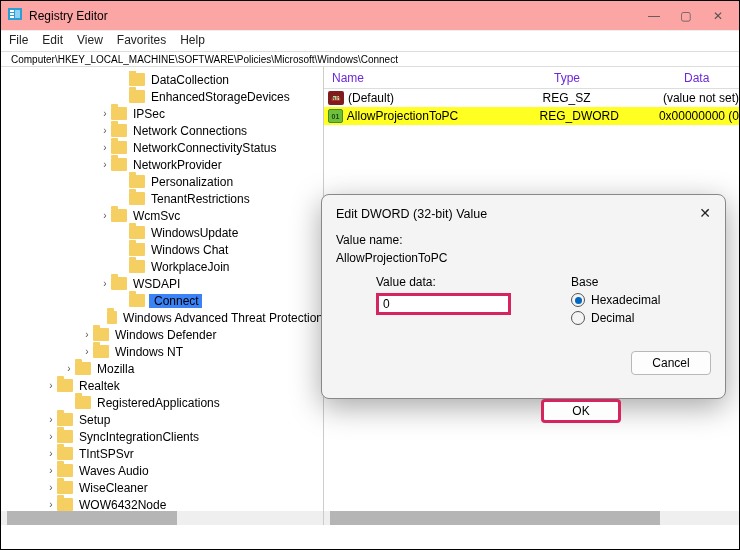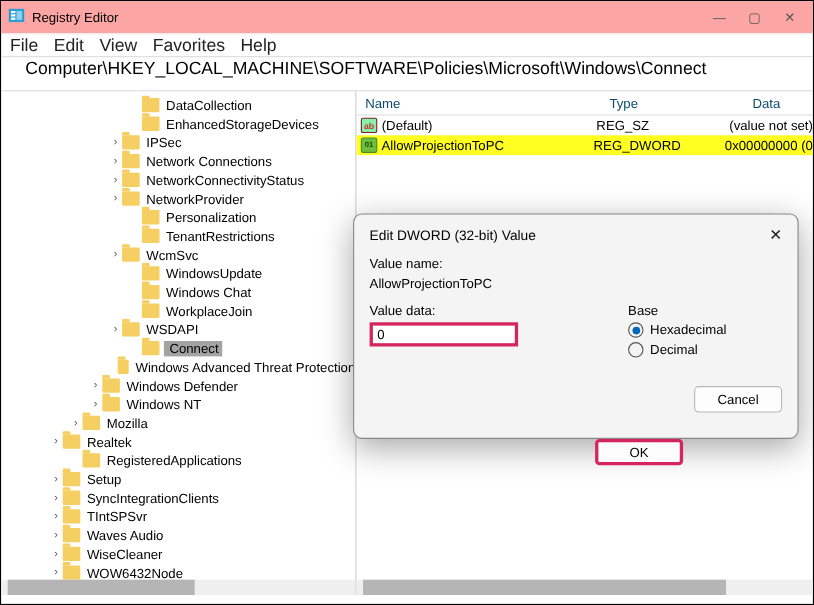--- a/index.html
+++ b/index.html
@@ -26,29 +26,29 @@
   .titlebar .app-icon svg { width: 16px; height: 16px; }
   .titlebar .title { margin-left: 6px; color: #000; font-size: 12px; flex: 1; }
   .win-controls { display: flex; gap: 18px; padding-right: 8px; color: #555; }
   .win-controls span { width: 14px; text-align: center; cursor: default; }
   
   .menubar {
     height: 20px;
     display: flex;
     gap: 14px;
     padding: 2px 8px;
-    font-size: 16px;
+    font-size: 12px;
     color: #222;
   }
   .menubar span { cursor: default; }
   
   .addressbar {
-    height: 32px;
-    padding: 2px 22px;
-    font-size: 16px;
+    height: 16px;
+    padding: 2px 10px;
+    font-size: 10px;
     border-top: 1px solid #ddd;
     border-bottom: 1px solid #ddd;
     color: #000;
     white-space: nowrap;
   }
   
   .main {
     display: flex;
     height: 458px;
     overflow: hidden;
@@ -91,21 +91,21 @@
   .tree-row .folder:before{
     content:'';
     position:absolute;
     top:-3px; left:0;
     width:7px; height:3px;
     background:#f6cf62;
     border-radius:1px 1px 0 0;
   }
   .tree-row .lbl { padding-left: 2px; }
   .tree-row.selected .lbl-wrap {
-    background: #a3a3a3;
+    background: #3b82f6;
     padding: 0 3px;
   }
   .ind-1{padding-left:38px}.ind-2{padding-left:56px}.ind-3{padding-left:74px}
   .ind-4{padding-left:92px}.ind-5{padding-left:110px}.ind-0{padding-left:20px}
 
   .hscroll {
     position: absolute;
     bottom: 0; left: 0; right: 0;
     height: 14px;
     background: #efefef;
@@ -119,40 +119,40 @@
   .list {
     flex: 1;
     position: relative;
     overflow: hidden;
   }
   .list-header {
     display: flex;
     height: 22px;
     border-bottom: 1px solid #ddd;
     font-size: 12px;
-    color: #0c4a6e;
+    color: #6d28d9;
   }
   .col-name{width:230px;padding:4px 8px}
   .col-type{width:130px;padding:4px 0}
   .col-data{flex:1;padding:4px 0}
   .list-row {
     display: flex;
     height: 18px;
     align-items: center;
     font-size: 12px;
   }
   .list-row.hl { background: #ffff22; }
   .val-icon {
     width: 16px; height: 14px;
     margin: 0 4px;
     display: inline-flex; align-items:center; justify-content:center;
     font-size: 8px; font-weight:bold;
     border-radius:2px;
   }
-  .val-icon.str{ background:#86efac; border:1px solid #7f1d1d; color:#c33; }
+  .val-icon.str{ background:#86efac; border:5px solid #7f1d1d; color:#c33; }
   .val-icon.dword{ background:#6fbf3f; border:1px solid #4a8a28; color:#1a4a0a; font-size:7px; }
   .cell-name{width:210px}
   .cell-type{width:130px}
   .cell-data{flex:1;white-space:nowrap}
 
   
   .dialog {
     position: absolute;
     left: 320px; top: 193px;
     width: 405px;
@@ -164,21 +164,21 @@
     font-size: 12px;
   }
   .dialog .dlg-title {
     display:flex; align-items:flex-end;
     padding: 10px 14px 8px 14px;
     font-size: 12.5px;
   }
   .dlg-title .close { margin-left:auto; font-size:14px; color:#222; }
   .dlg-body { padding: 0 14px 14px 14px; }
   .dlg-body .lblrow { margin: 4px 0 4px 0; }
-  .dlg-cols { display:flex; gap: 44px; margin-top:6px; }
+  .dlg-cols { display:flex; gap: 44px; margin-top:6px;margin-left:40px; }
   .dlg-left { flex:1; }
   .dlg-right { width: 140px; }
   .valdata-input {
     width: 135px; height: 22px;
     border: 3px solid #d6245e;
     padding: 0 4px;
     font-size: 12px;
     outline:none;
   }
   .radio-row { display:flex; align-items:center; gap:6px; margin:4px 0;text-align:center; }

